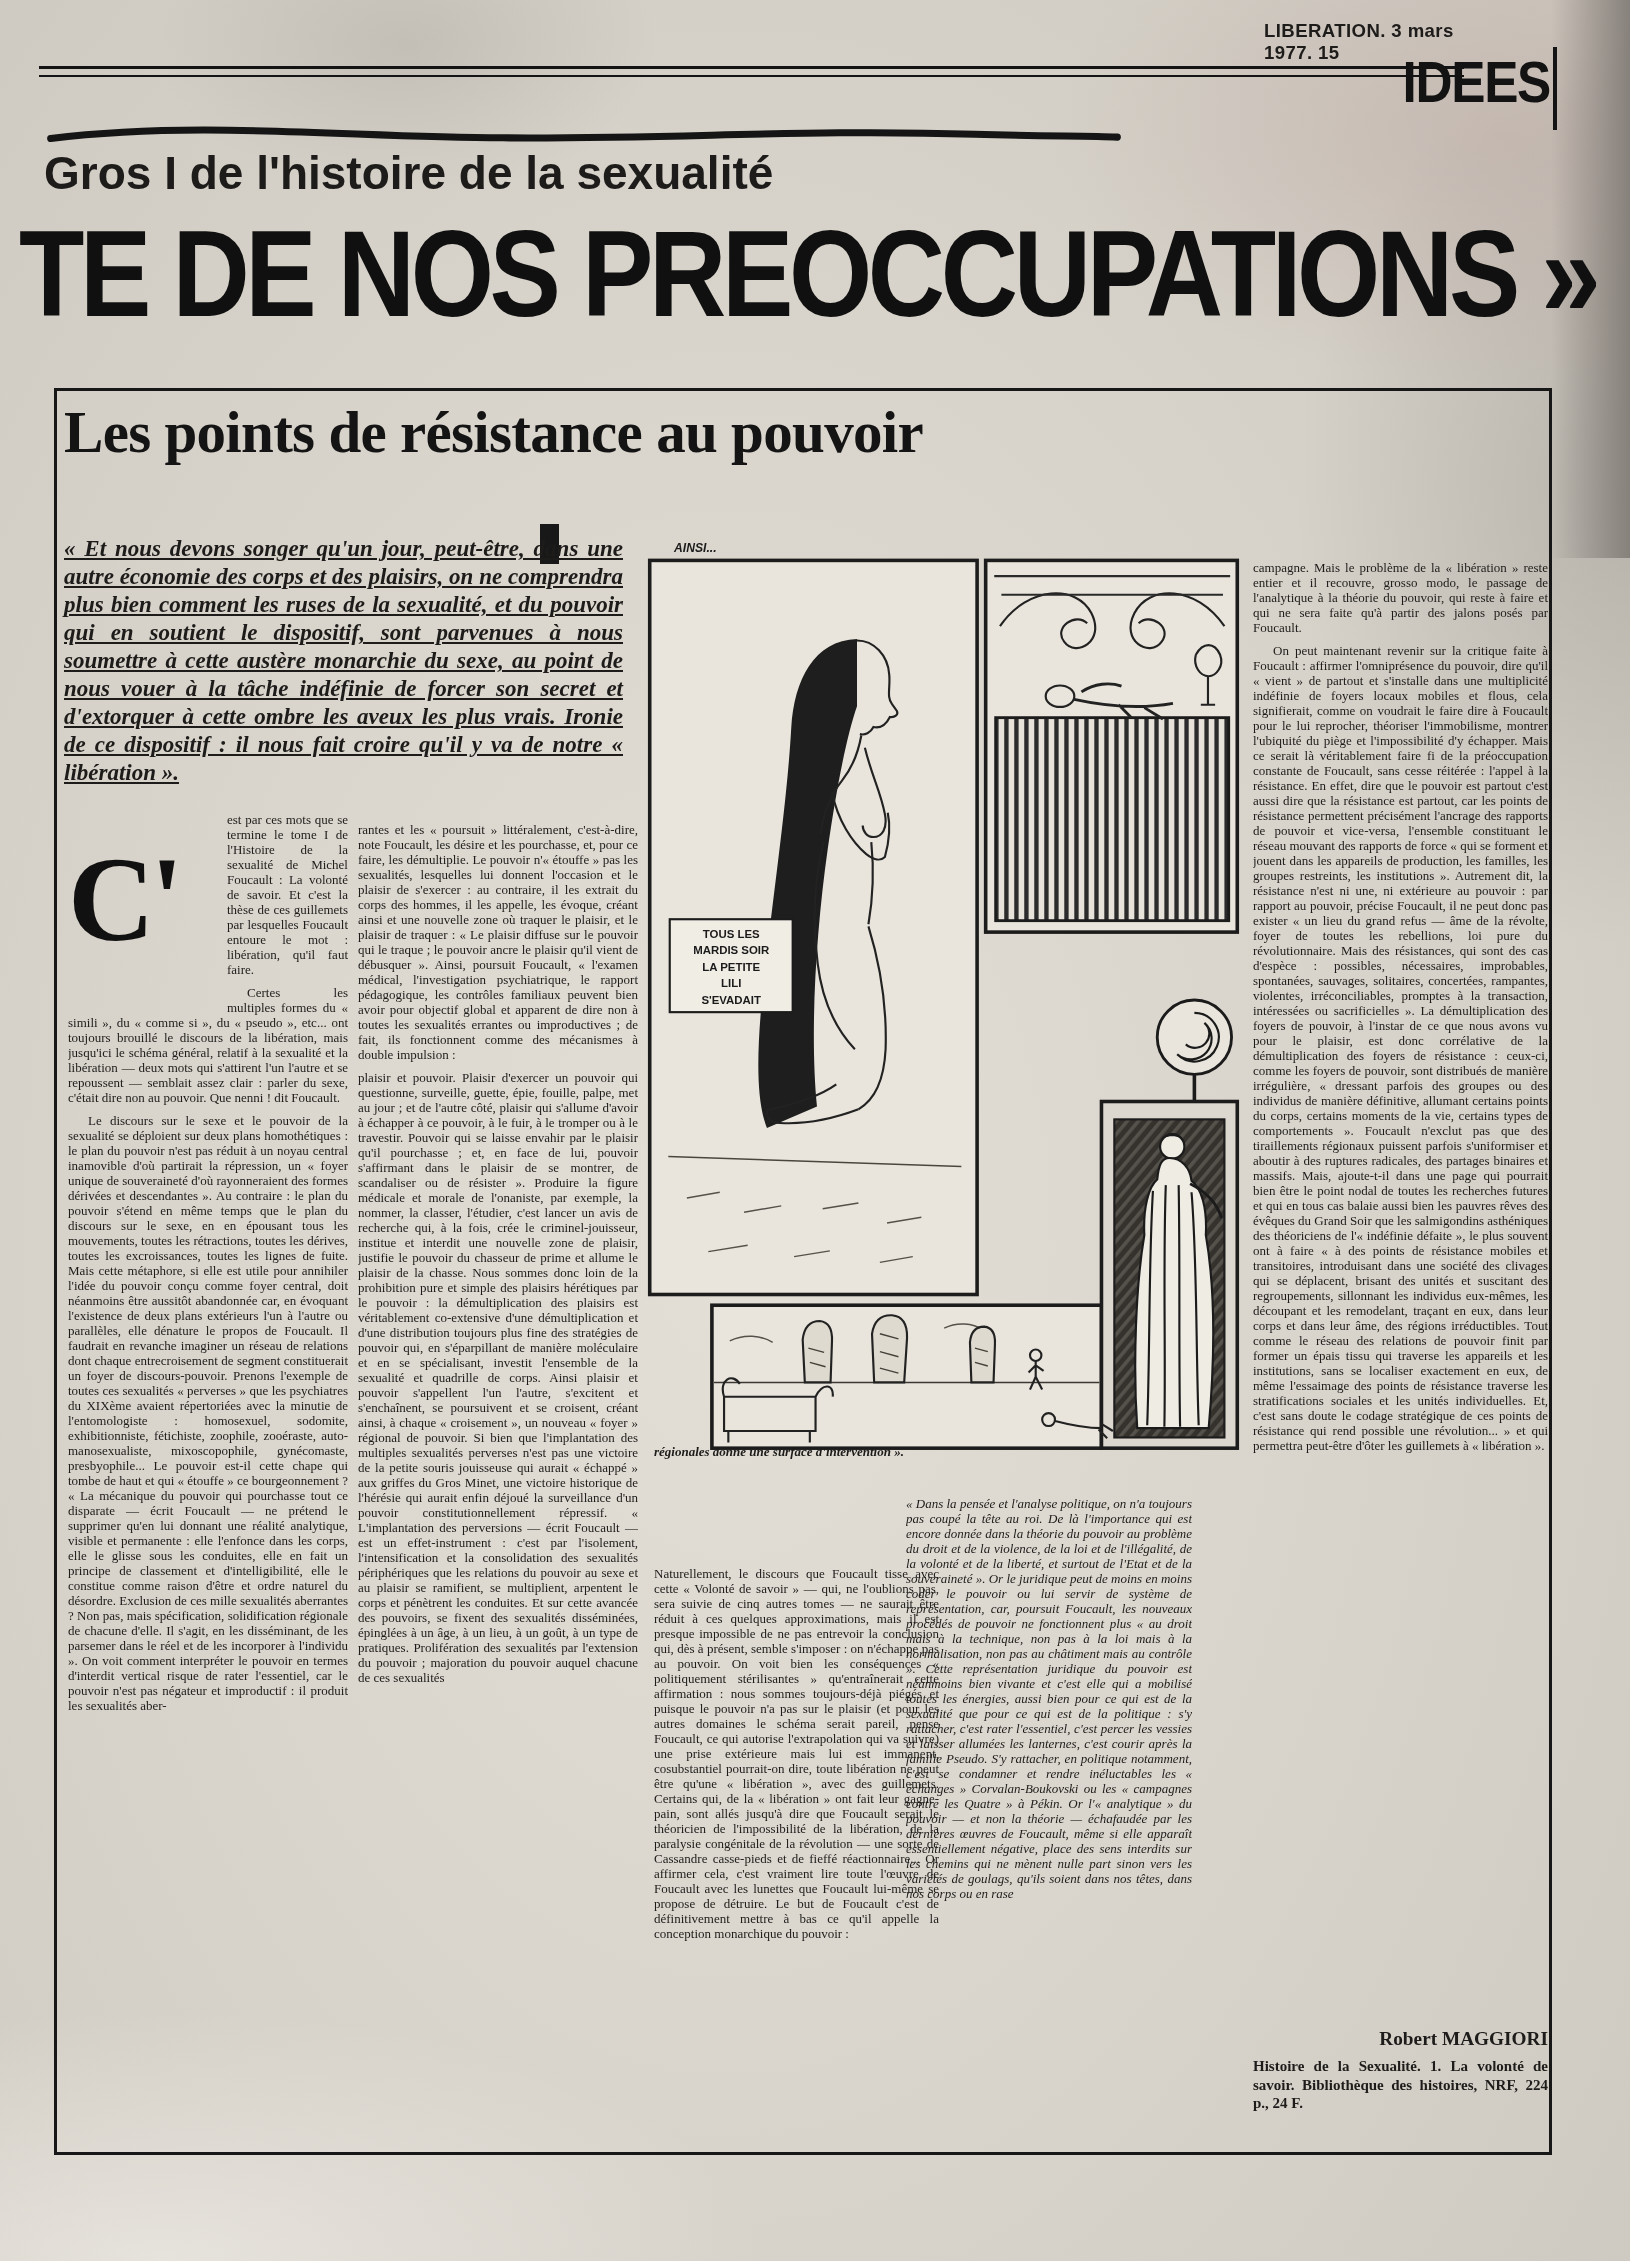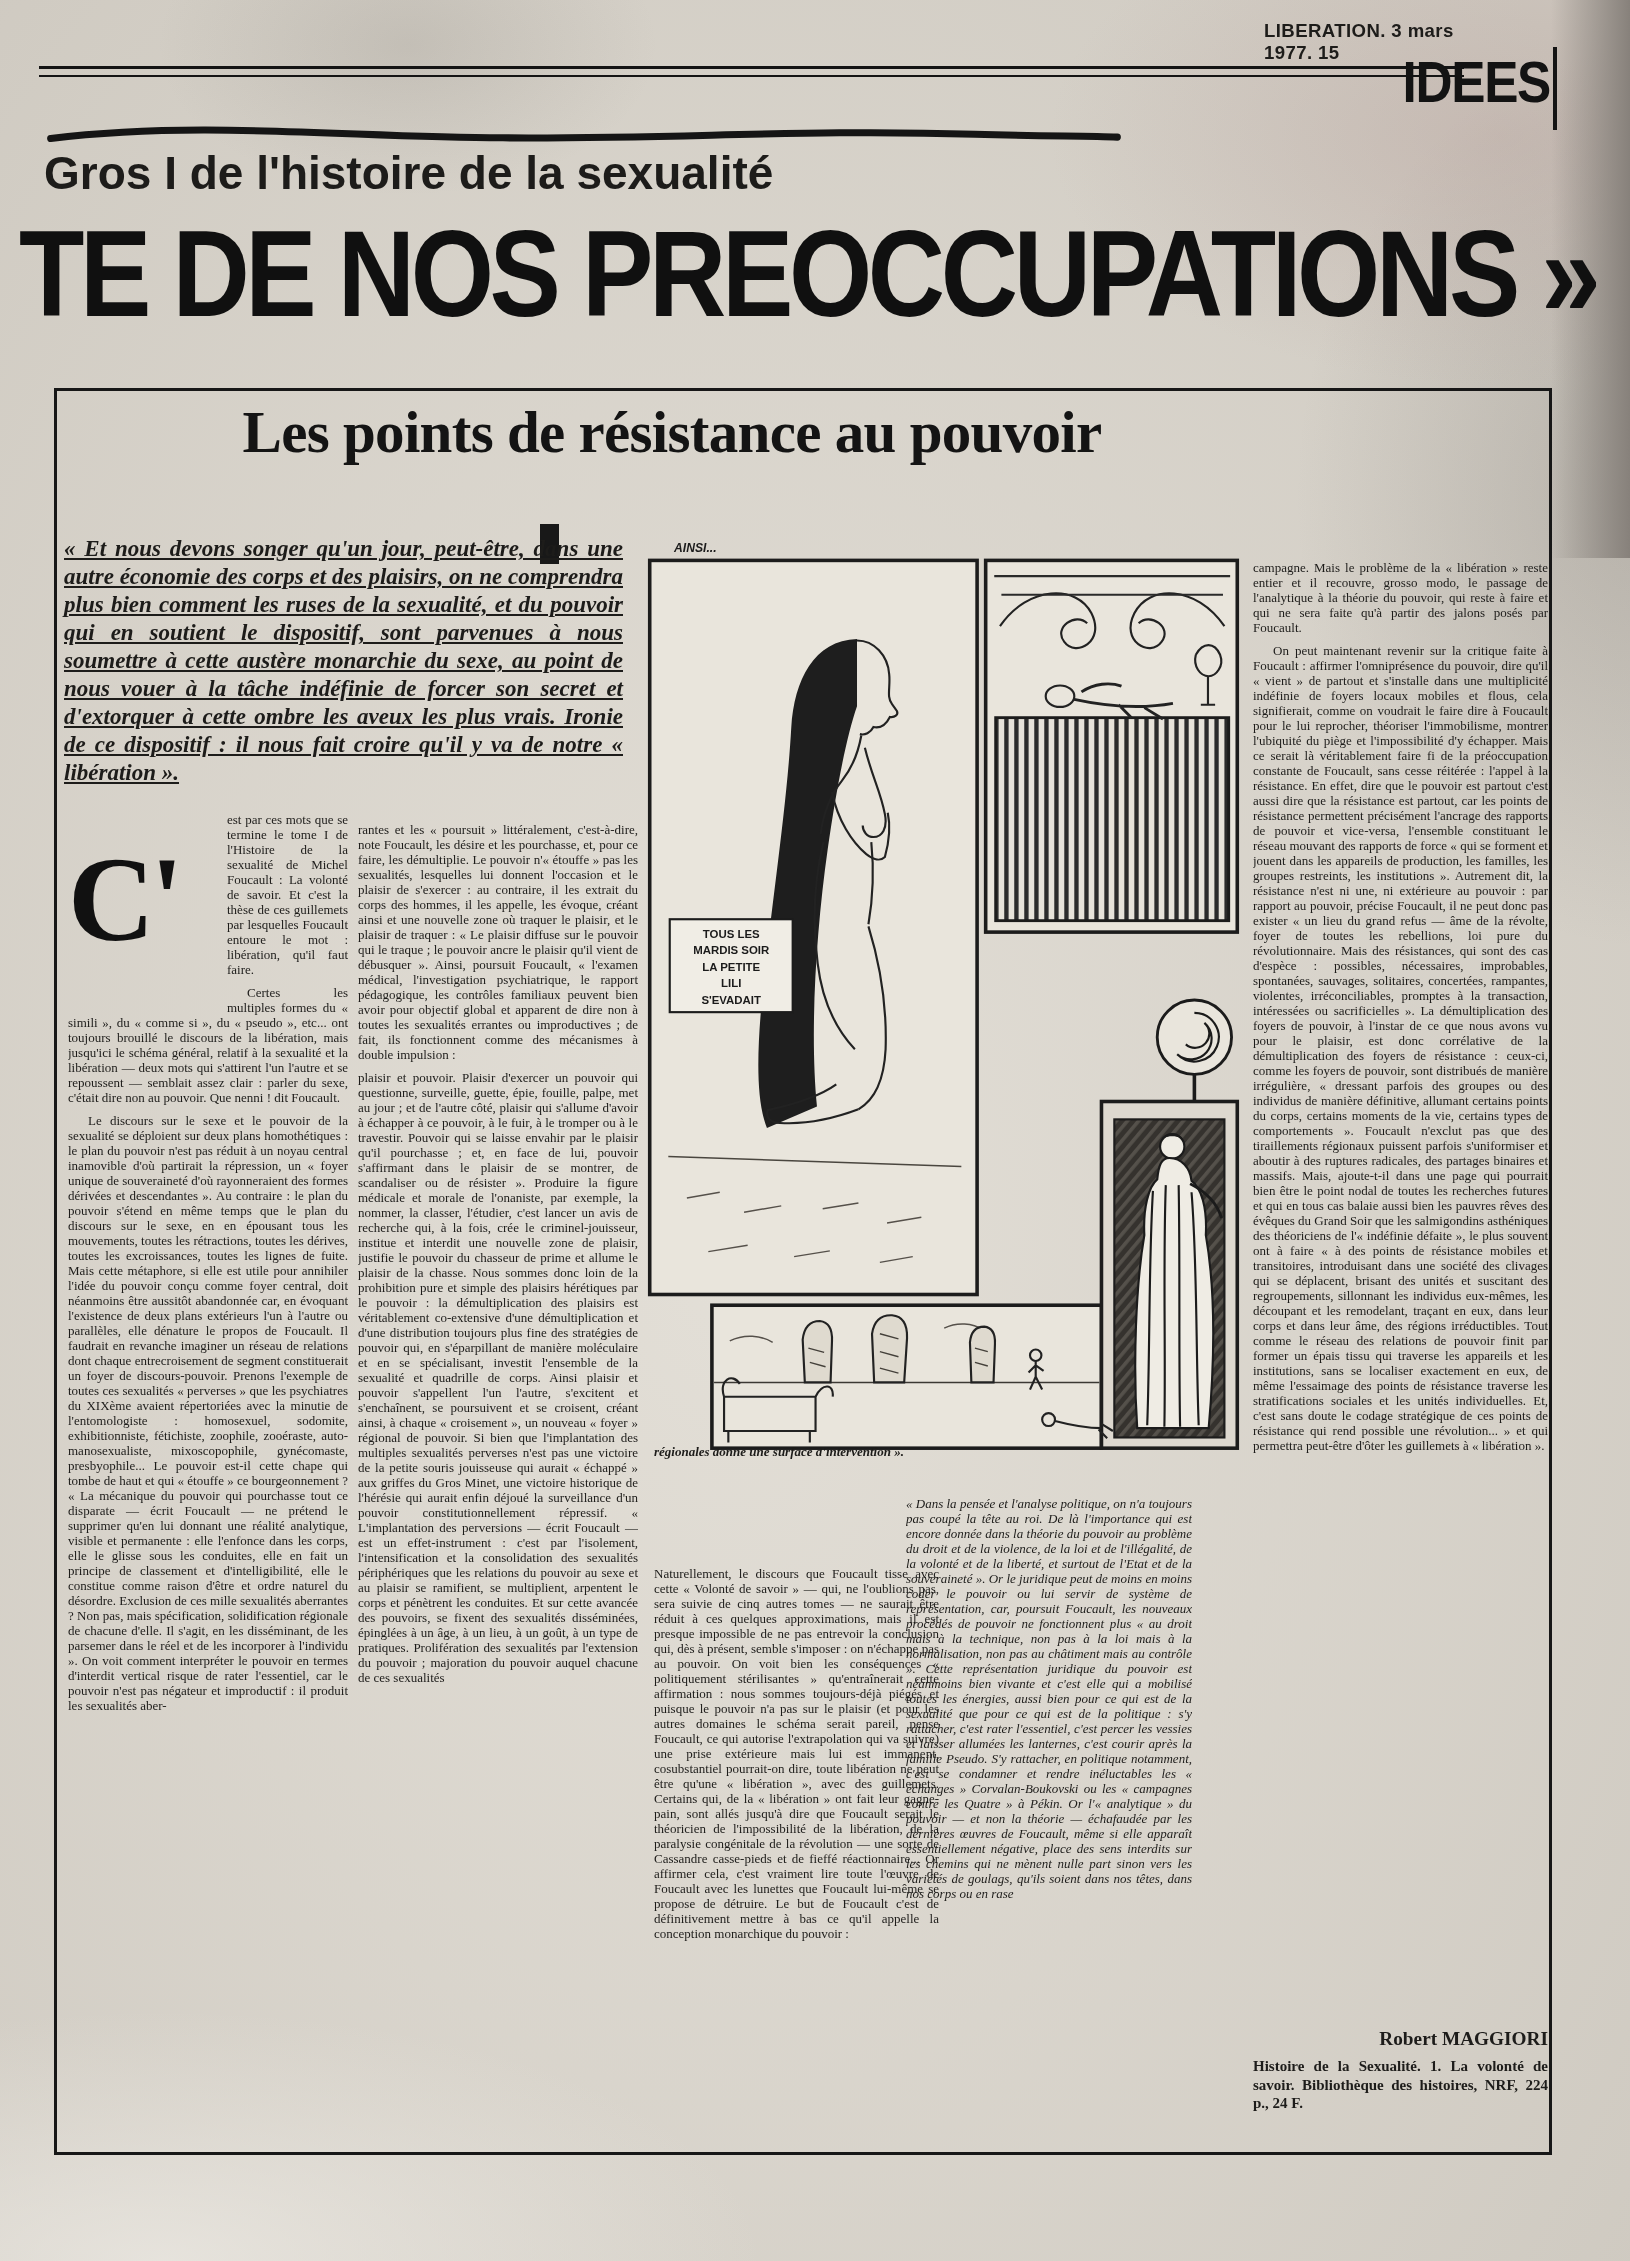--- a/index.html
+++ b/index.html
@@ -20,21 +20,21 @@
     border-top:3.6px solid #141414;border-bottom:2.9px solid #141414;}
   .idees{position:absolute;right:80px;top:54px;font:bold 57px/1 "Liberation Sans",sans-serif;
     letter-spacing:-1.4px;transform:scaleX(.9);transform-origin:right center;color:#131313;}
   .idees-vline{position:absolute;right:73px;top:47px;width:3.6px;height:83px;background:#141414;}
   .wavy{position:absolute;left:37px;top:116px;}
   .kicker{position:absolute;left:44px;top:150px;font:bold 46px/1 "Liberation Sans",sans-serif;letter-spacing:0;}
   .giant{position:absolute;left:18.6px;top:212px;white-space:nowrap;
     font:bold 123px/1 "Liberation Sans",sans-serif;letter-spacing:-5px;
     transform:scaleX(.87);transform-origin:left center;color:#101010;}
   .artbox{position:absolute;left:54px;top:388px;width:1492px;height:1761px;border:3.6px solid #171717;}
-  .headline2{position:absolute;left:64px;top:400px;width:1216px;text-align:center;
+  .headline2{position:absolute;left:64px;top:400px;width:1216px;text-align:left;
     font:bold 59px/1.1 "Liberation Serif",serif;letter-spacing:-0.7px;color:#141414;}
   .intro{position:absolute;left:64px;top:535px;width:559px;
     font:italic 23px/28px "Liberation Serif",serif;text-align:justify;font-weight:bold;text-decoration:underline;}
   .ink-blob{position:absolute;left:540px;top:524px;width:18.6px;height:40px;background:#181818;}
   .col{position:absolute;text-align:justify;font:13px/15px "Liberation Serif",serif;overflow:hidden;}
   .col p{margin:0 0 7.9px 0;text-indent:20px;}
   .col p.noindent{text-indent:0;}
   .col p.ital{font-style:italic;}
   .dropcap{float:left;width:149px;height:185px;margin:7.2px 10px 0 0;
     font:bold 120px/1.35 "Liberation Serif",serif;letter-spacing:-4.3px;color:#111;}

